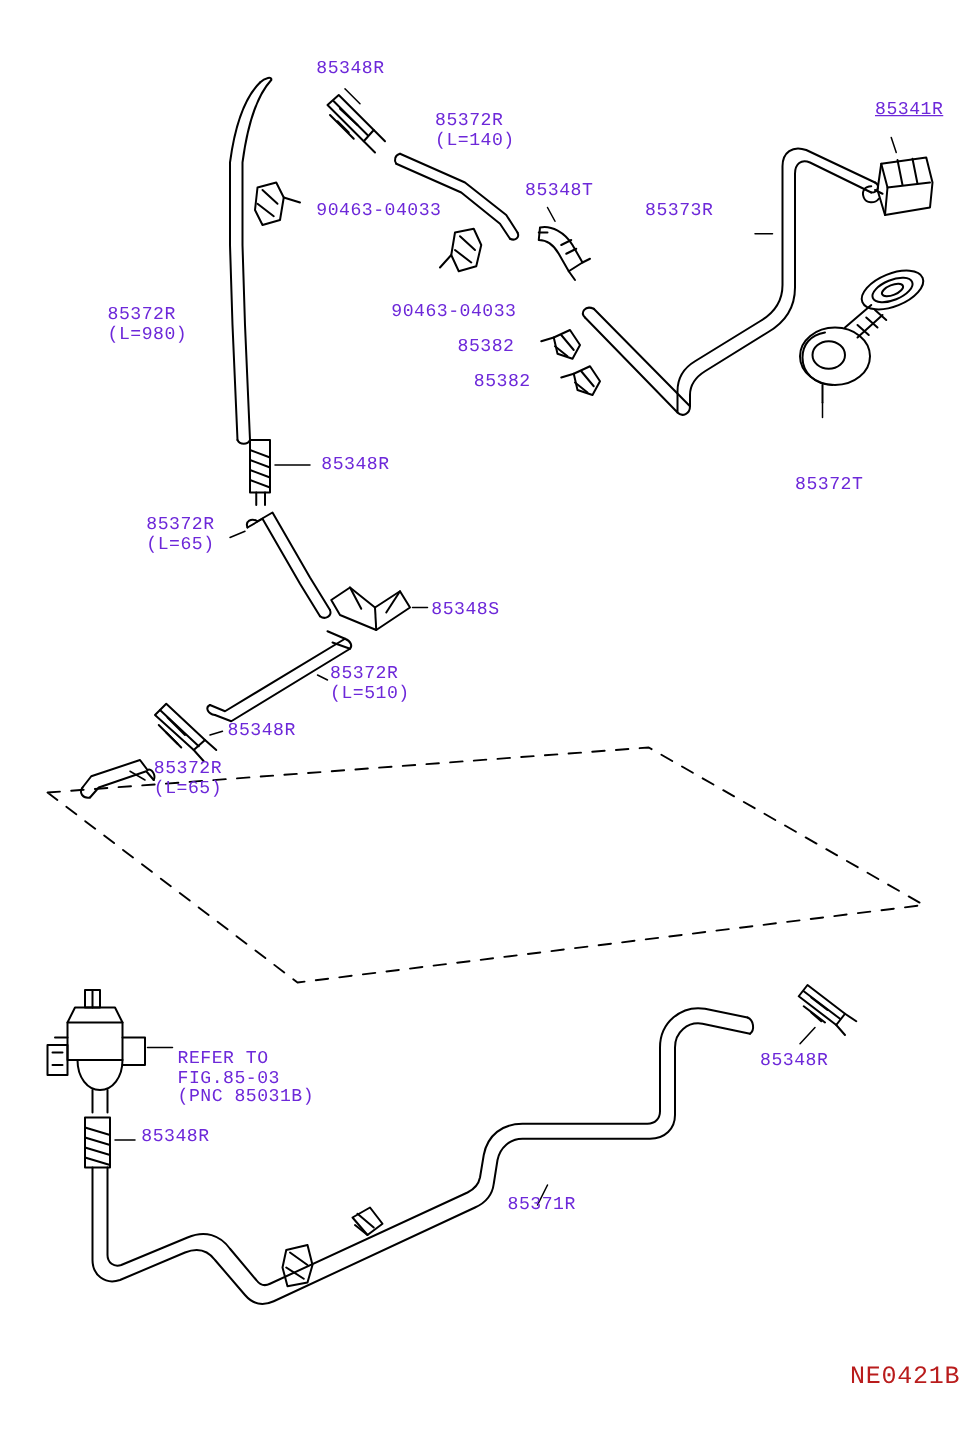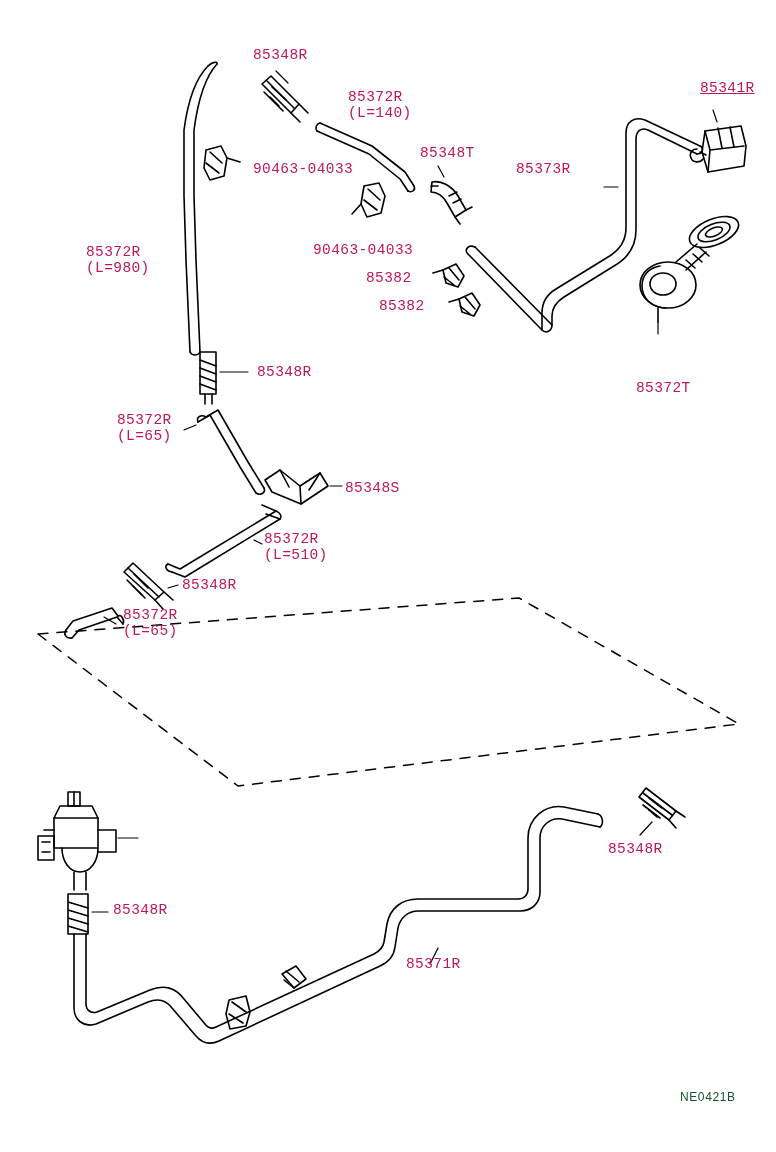--- a/index.html
+++ b/index.html
@@ -29,28 +29,28 @@
     width: 776px;
     height: 1152px;
   }
   .lbl {
     position: absolute;
     font-family: "Liberation Mono", monospace;
     font-size: 14.5px;
     line-height: 15.5px;
     letter-spacing: 0.4px;
     white-space: pre;
-    color: #be185d;
+    color: #6d28d9;
   }
   .fig-code {
     position: absolute;
-    font-family: Liberation Sans, sans-serif;
-    font-size: 12px;
+    font-family: Liberation Mono, monospace;
+    font-size: 20px;
     letter-spacing: 0.6px;
-    color: #14532d;
+    color: #b91c1c;
   }
 </style>
 </head>
 <body>
 
 <div id="diagram-root">
 
   <svg class="diagram-svg" viewBox="0 0 776 1152">
     <g fill="none" stroke="#000" stroke-width="1.6" stroke-linecap="round" stroke-linejoin="round">
 
@@ -285,20 +285,23 @@
   <div class="lbl" style="left:264px; top:532px;"><span>85372R
 (L=510)</span></div>
 
   <div class="lbl" style="left:182px; top:578px;"><span>85348R</span></div>
 
   <div class="lbl" style="left:123px; top:608px;"><span>85372R
 (L=65)</span></div>
 
   <div class="lbl" style="left:608px; top:842px;"><span>85348R</span></div>
 
+  <div class="lbl" style="left:142px; top:840px;"><span>REFER TO
+FIG.85-03
+(PNC 85031B)</span></div>
 
   <div class="lbl" style="left:113px; top:903px;"><span>85348R</span></div>
 
   <div class="lbl" style="left:406px; top:957px;"><span>85371R</span></div>
 
   <div class="fig-code" style="left:680px; top:1090px;"><span>NE0421B</span></div>
 
 </div>
 
 </body></html>

